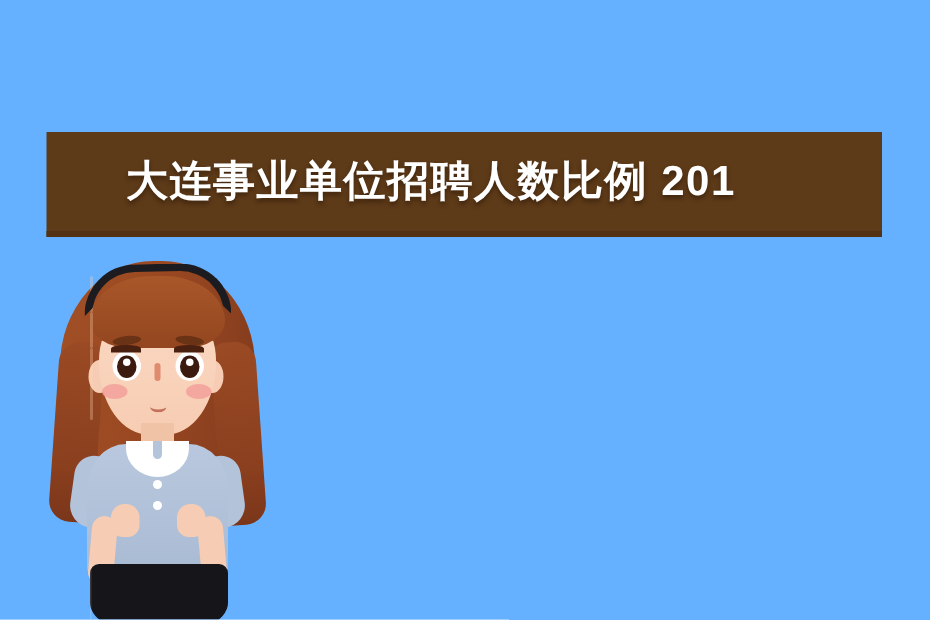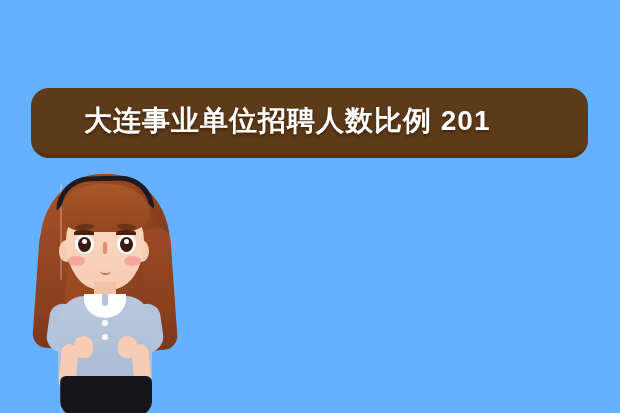--- a/index.html
+++ b/index.html
@@ -27,21 +27,20 @@
     left: 31px;
     top: 88px;
     width: 557px;
     height: 70px;
     background: #5d3a18;
     box-sizing: border-box;
     display: flex;
     align-items: center;
     border-bottom: 4px solid #533213;
     overflow: hidden;
-    border-radius: 18px;
   }
   #title-text {
     color: #ffffff;
     font-size: 28px;
     font-weight: bold;
     letter-spacing: 1px;
     white-space: nowrap;
     padding-left: 53px;
     text-shadow: 0 2px 3px rgba(40, 20, 5, 0.55);
     line-height: 1;

